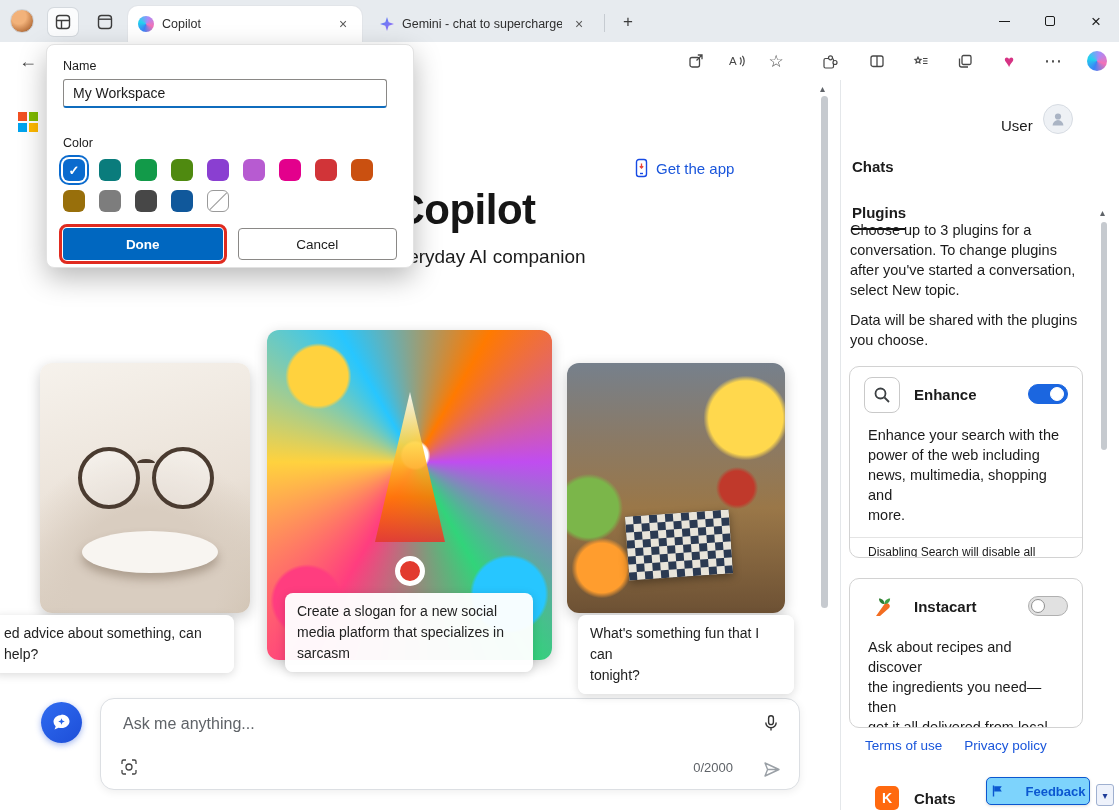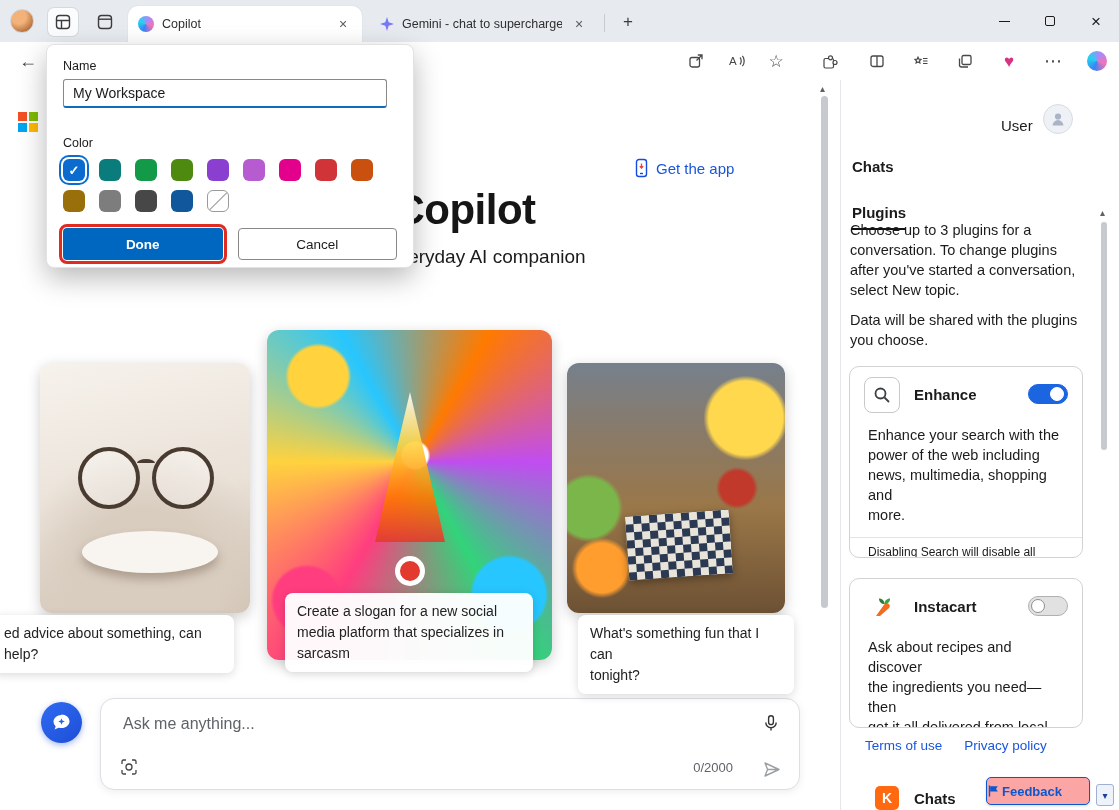--- a/index.html
+++ b/index.html
@@ -128,22 +128,22 @@
   .toggle.on { background:#1b66e0; border-color:#1b66e0; }
   .toggle.on .knob { left:auto; right:3px; border-color:#fff; }
   .plugin-desc { padding:2px 14px 12px 18px; font-size:14.5px; line-height:20px; color:#1b1b1b; }
   .plugin-note { border-top:1px solid #e4e4e4; padding:7px 14px 9px 18px; font-size:12px; line-height:15px; color:#1b1b1b; }
   .sb-links { position:absolute; left:24px; top:658px; display:flex; gap:22px; }
   .sb-link { font-size:13.5px; color:#1a56db; }
   .kayak-row { position:absolute; left:34px; top:706px; display:flex; align-items:center; gap:15px; }
   .kayak-icon { width:24px; height:24px; border-radius:5px; background:#ff690f; color:#fff; font-weight:700;
     font-size:14px; display:flex; align-items:center; justify-content:center; }
   .kayak-name { font-size:15px; font-weight:700; color:#1b1b1b; }
-  .feedback-btn { position:absolute; left:145px; top:697px; width:104px; height:28px; background:#fca5a5;
-    border:1.5px solid #0b57d0; border-radius:5px; display:flex; align-items:center; gap:2px;
+  .feedback-btn { position:absolute; left:145px; top:697px; width:104px; height:28px; background:#7dd3fc;
+    border:1.5px solid #0b57d0; border-radius:5px; display:flex; align-items:center; justify-content:center; gap:22px;
     box-shadow:0 1px 3px rgba(0,0,0,.15); z-index:20; }
   .feedback-label { font-size:13px; font-weight:700; color:#0b57d0; }
   
   .popup { position:absolute; left:46px; top:44px; width:368px; height:224px; background:#fff; border-radius:8px;
     border:1px solid #e2e2e2; box-shadow:0 10px 28px rgba(0,0,0,.28); z-index:100; padding:14px 16px; }
   .popup-label { font-size:12.5px; color:#1b1b1b; }
   .name-input { margin-top:6px; width:324px; height:29px; border:1px solid #8a8886; border-bottom:2px solid #0f6cbd;
     border-radius:3px; padding:0 9px; font-family:"Liberation Sans",sans-serif; font-size:14px; color:#1b1b1b; outline:none; }
   .color-label { margin-top:28px; }
   .swatch-row { display:flex; gap:14px; margin-top:9px; }

